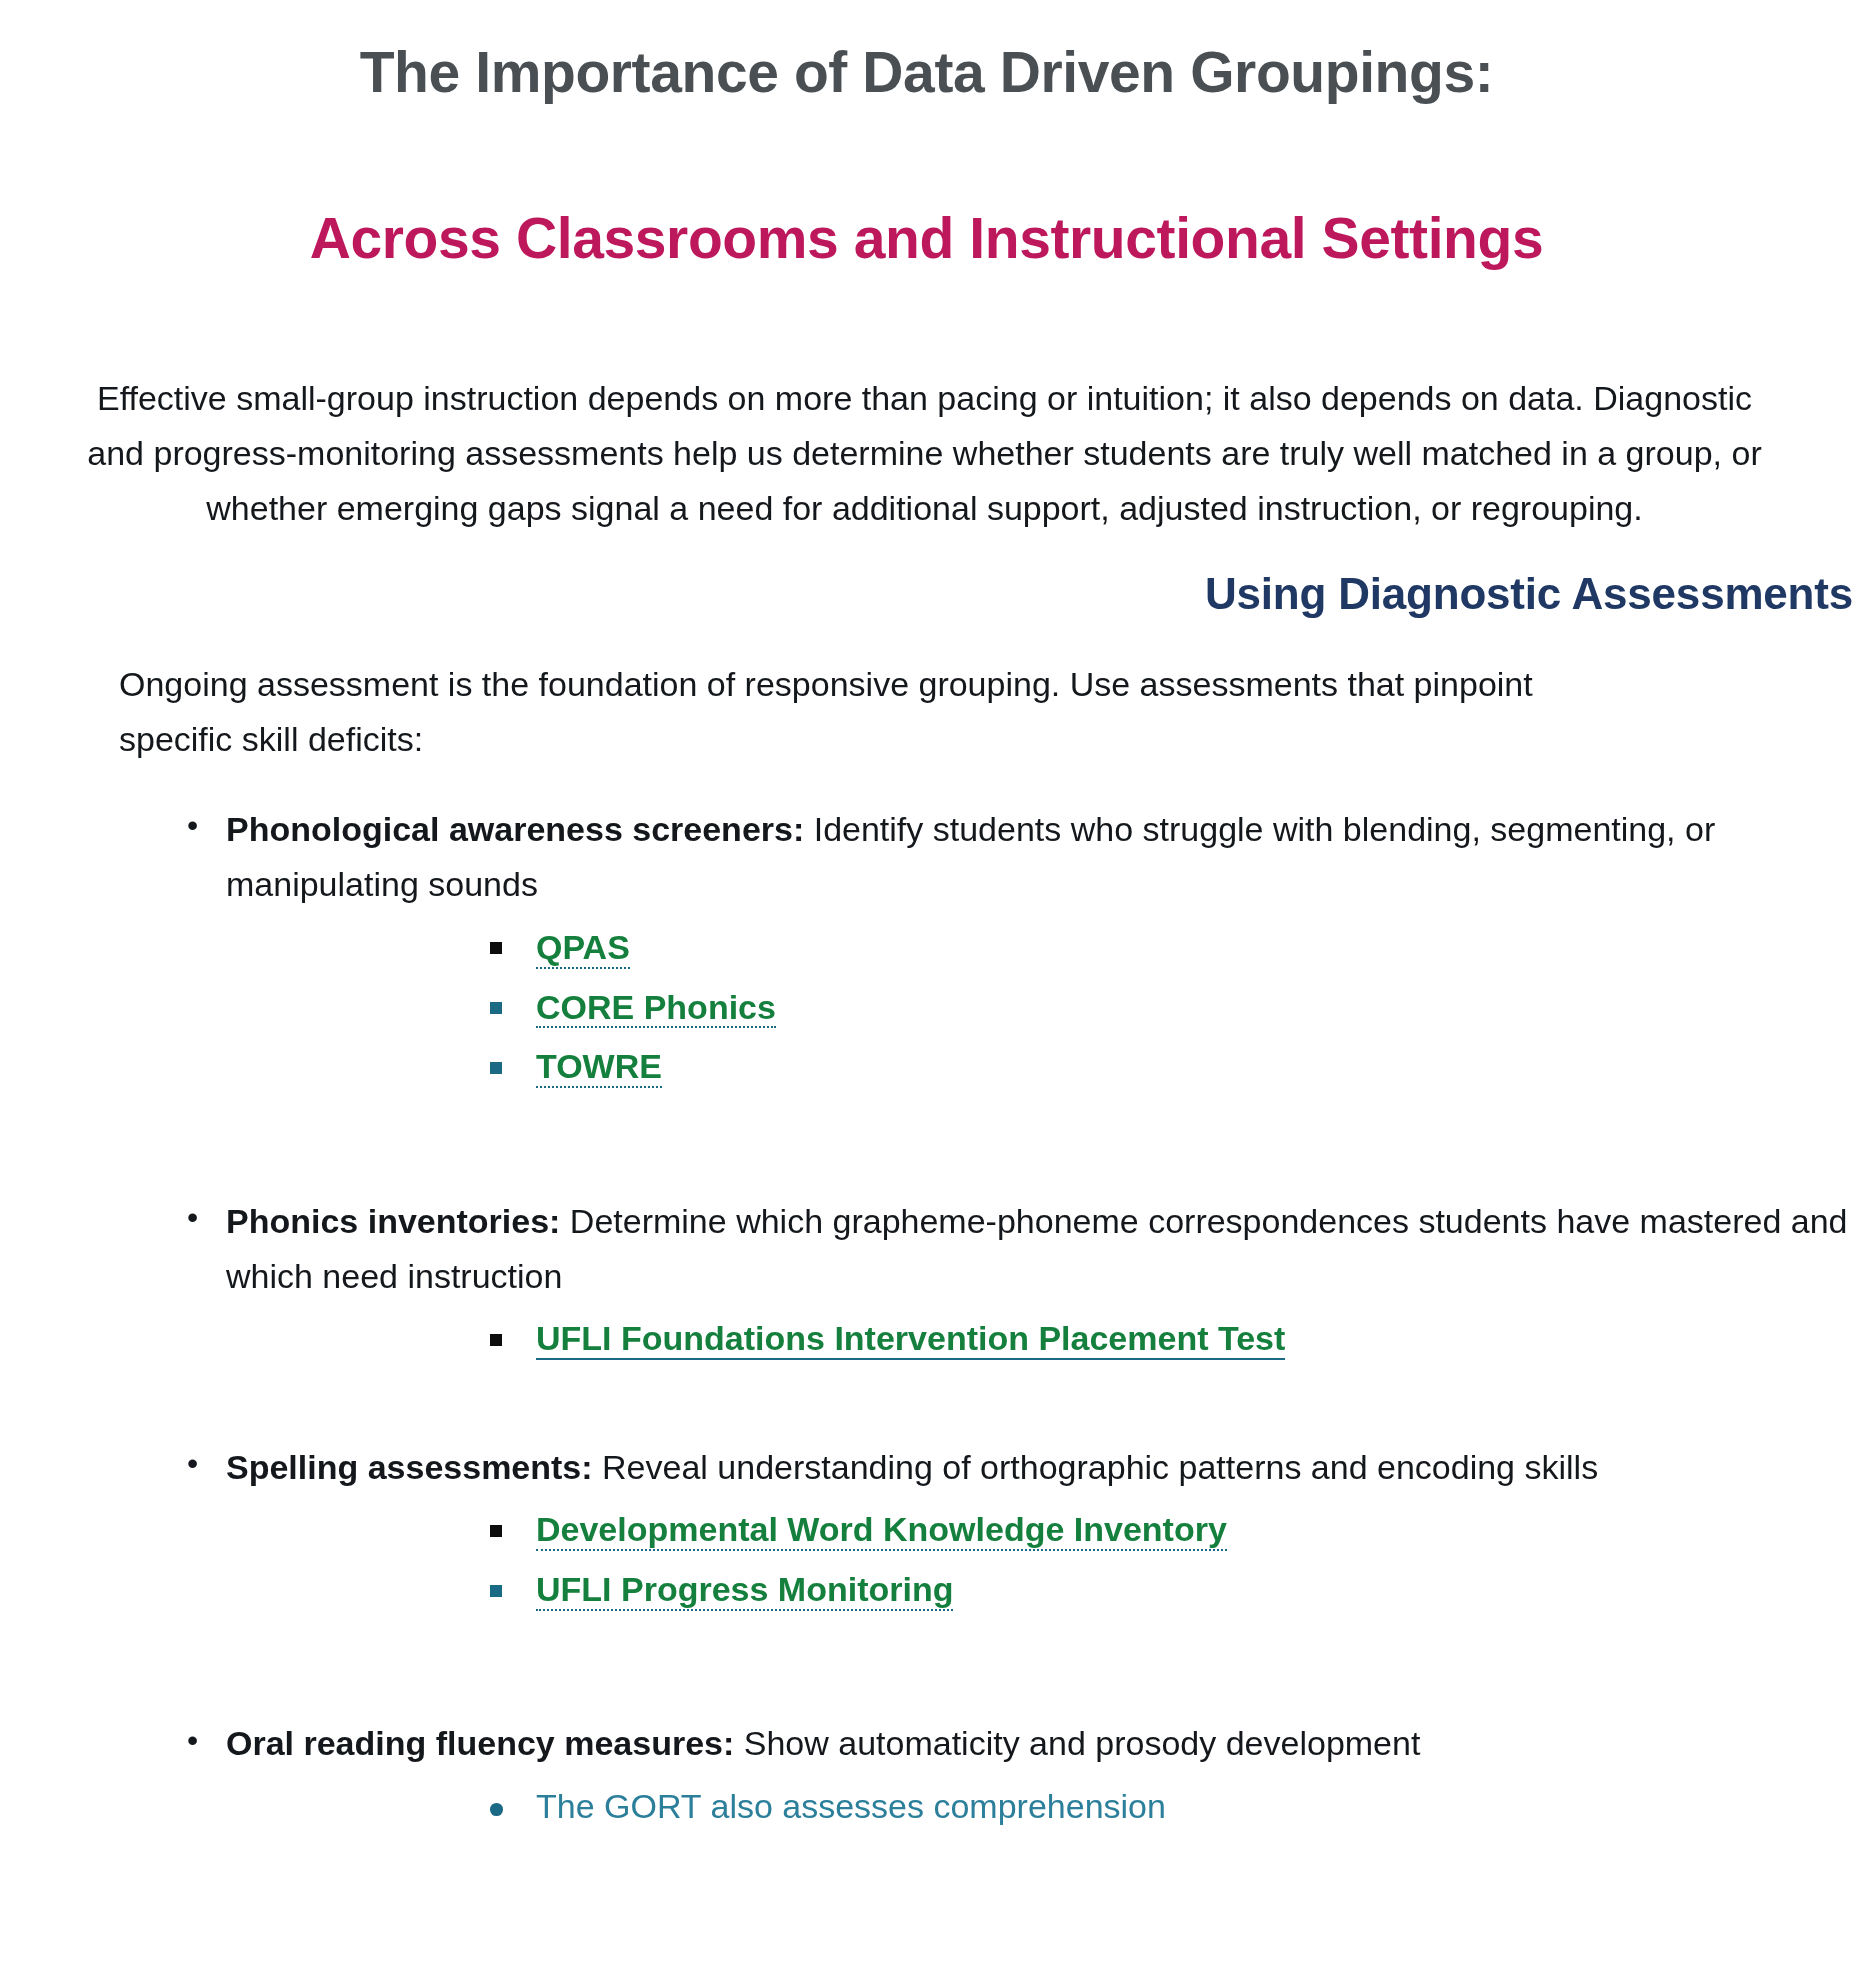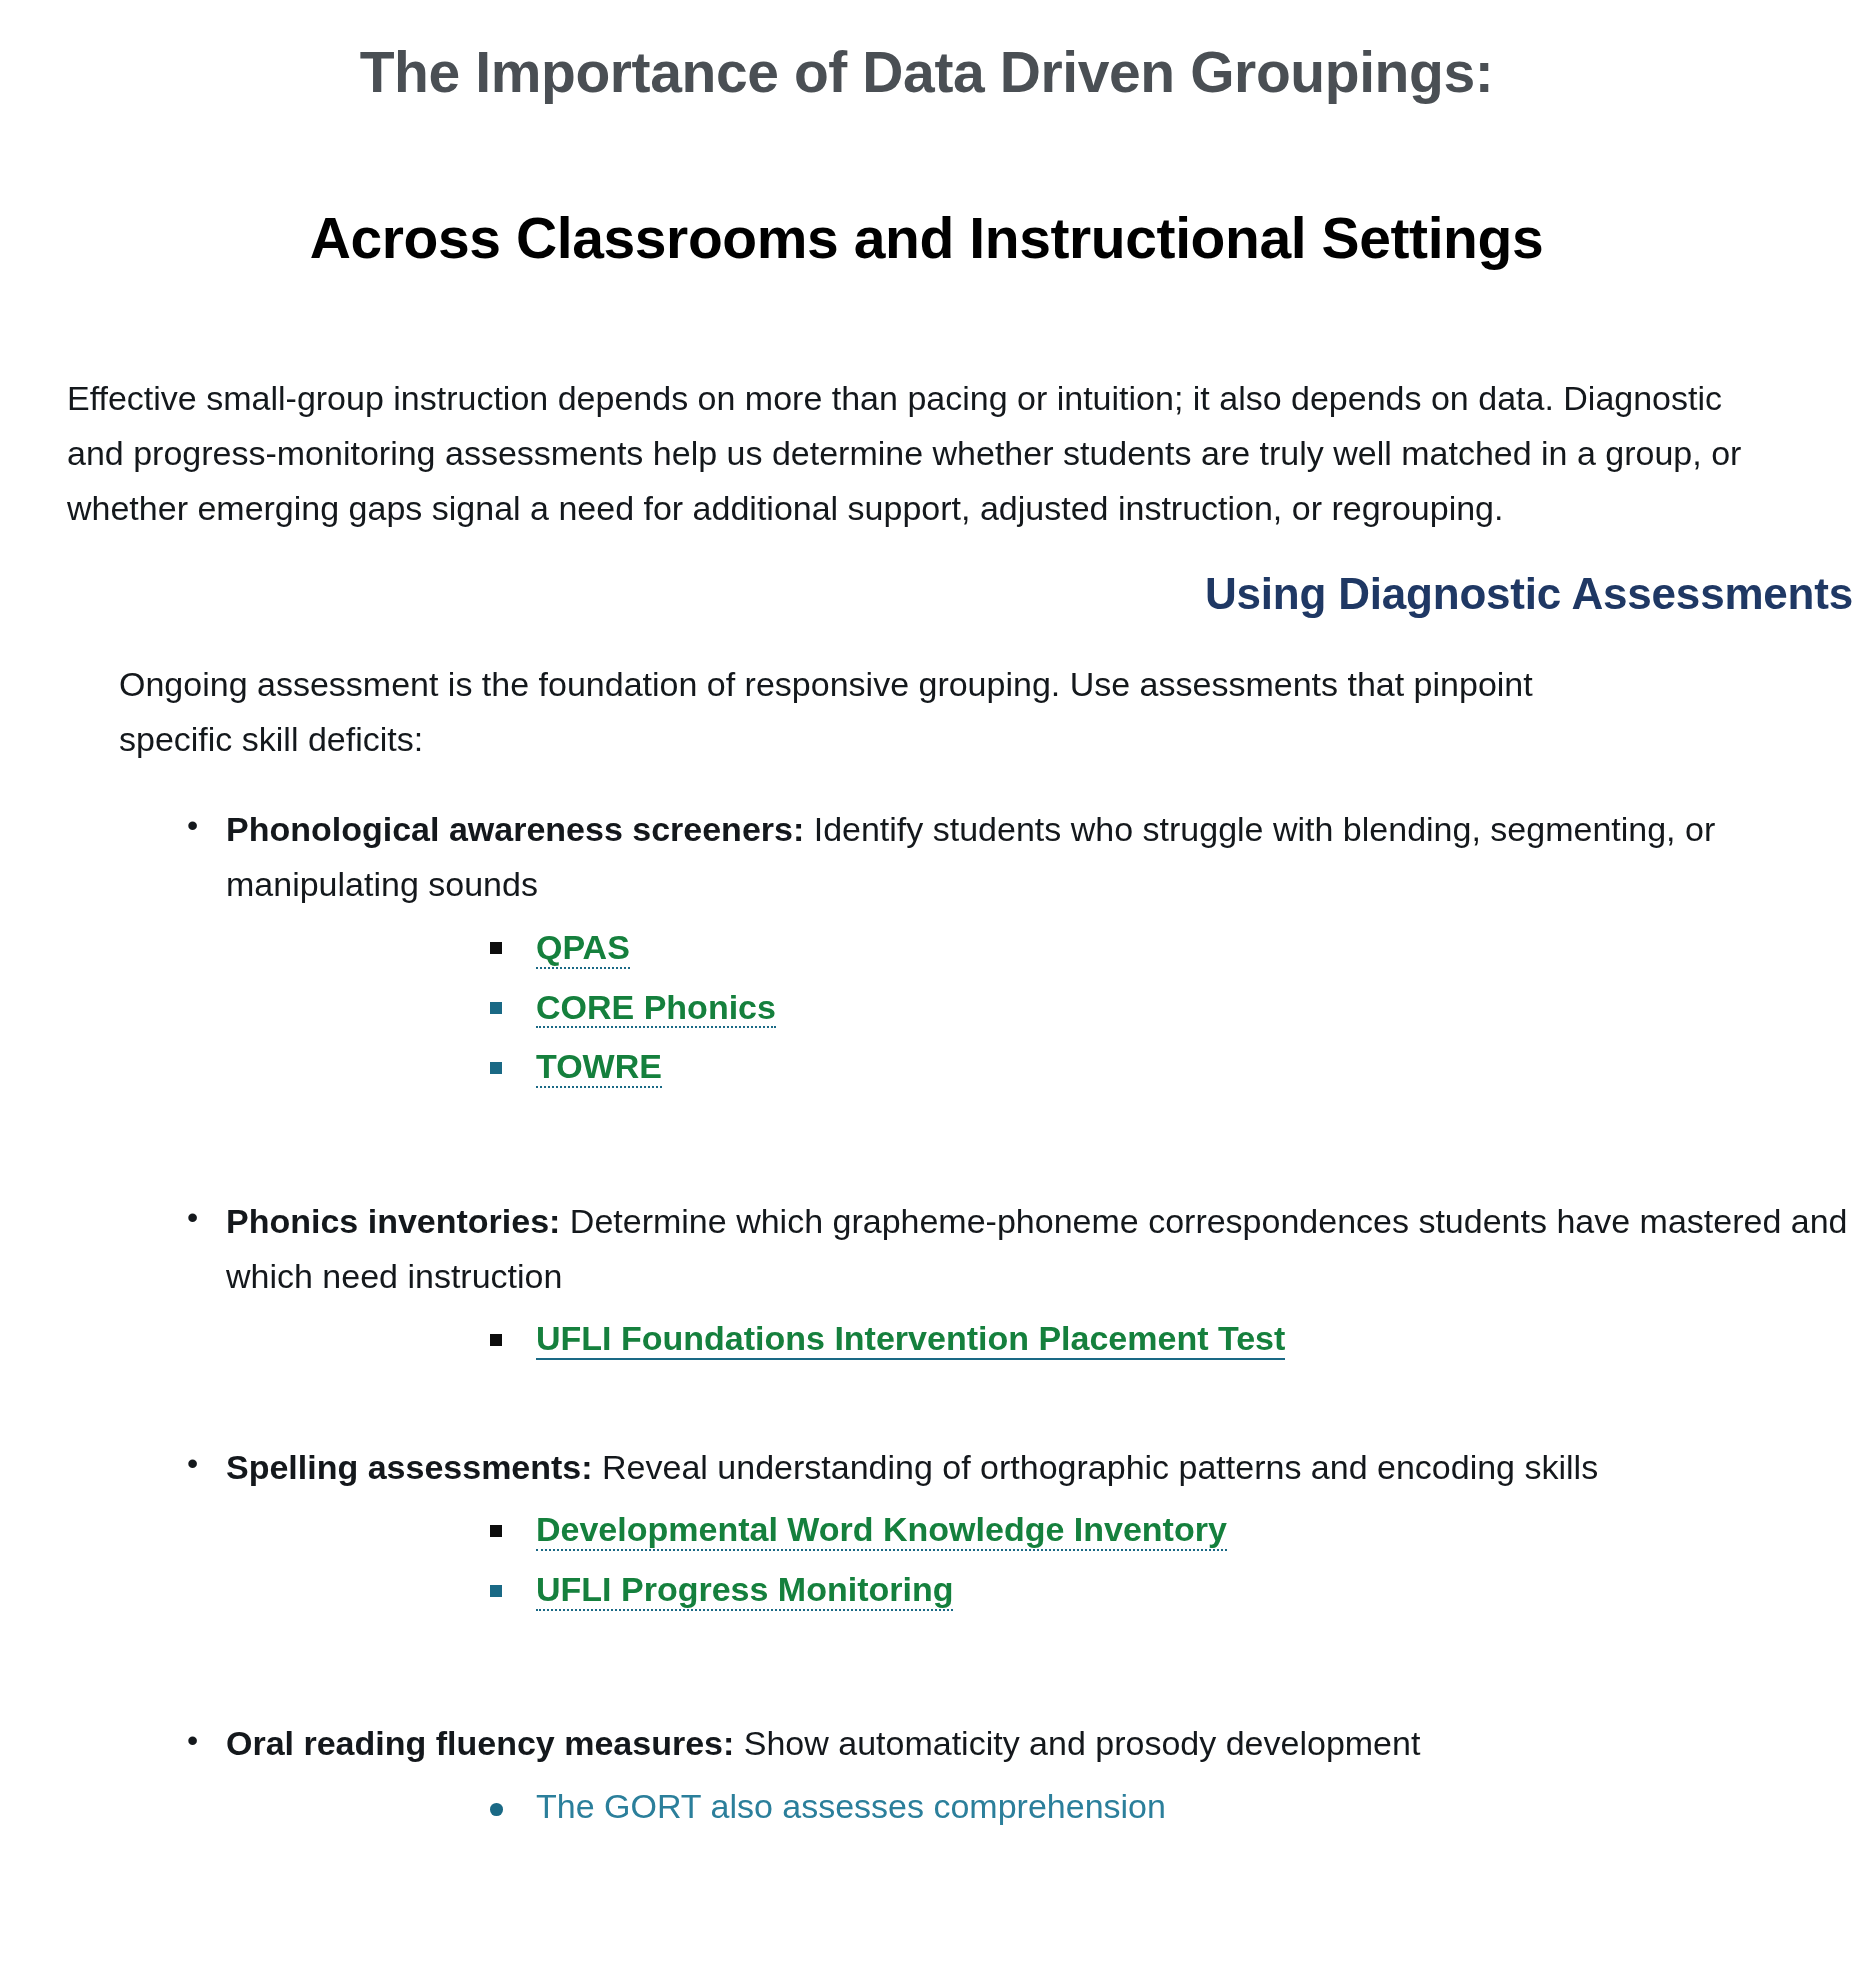--- a/index.html
+++ b/index.html
@@ -33,35 +33,35 @@
     font-weight: bold;
     color: #4a4f54;
     letter-spacing: -0.4px;
     line-height: 1.12;
     margin: 0;
   }
   .doc-subtitle {
     text-align: center;
     font-size: 57px;
     font-weight: bold;
-    color: #000000;
+    color: #be185d;
     letter-spacing: -0.4px;
     line-height: 1.12;
     margin: 0;
     padding-top: 102px;
   }
 
   
   .intro {
     margin: 0;
     padding: 100px 71px 0 67px;
     font-size: 34px;
     line-height: 1.62;
     color: #14181c;
-    text-align: left;
+    text-align: center;
   }
 
   
   .section-heading {
     text-align: right;
     font-size: 44px;
     font-weight: bold;
     color: #1f3864;
     margin: 0;
     padding-top: 33px;

